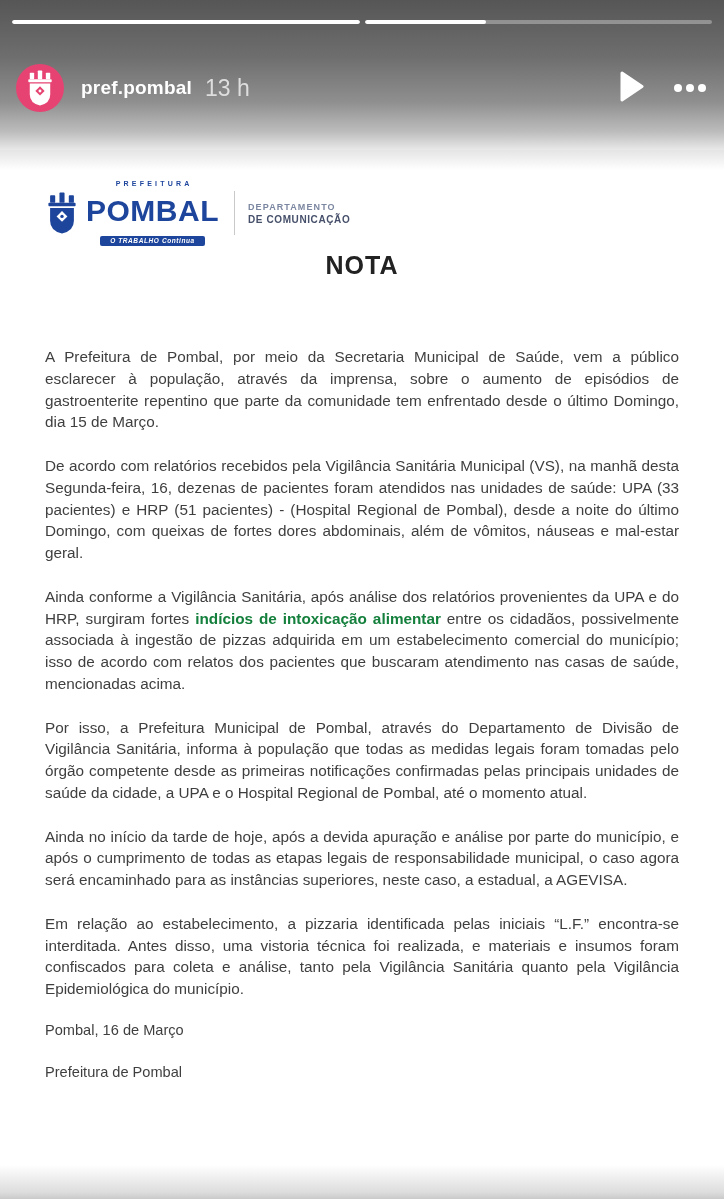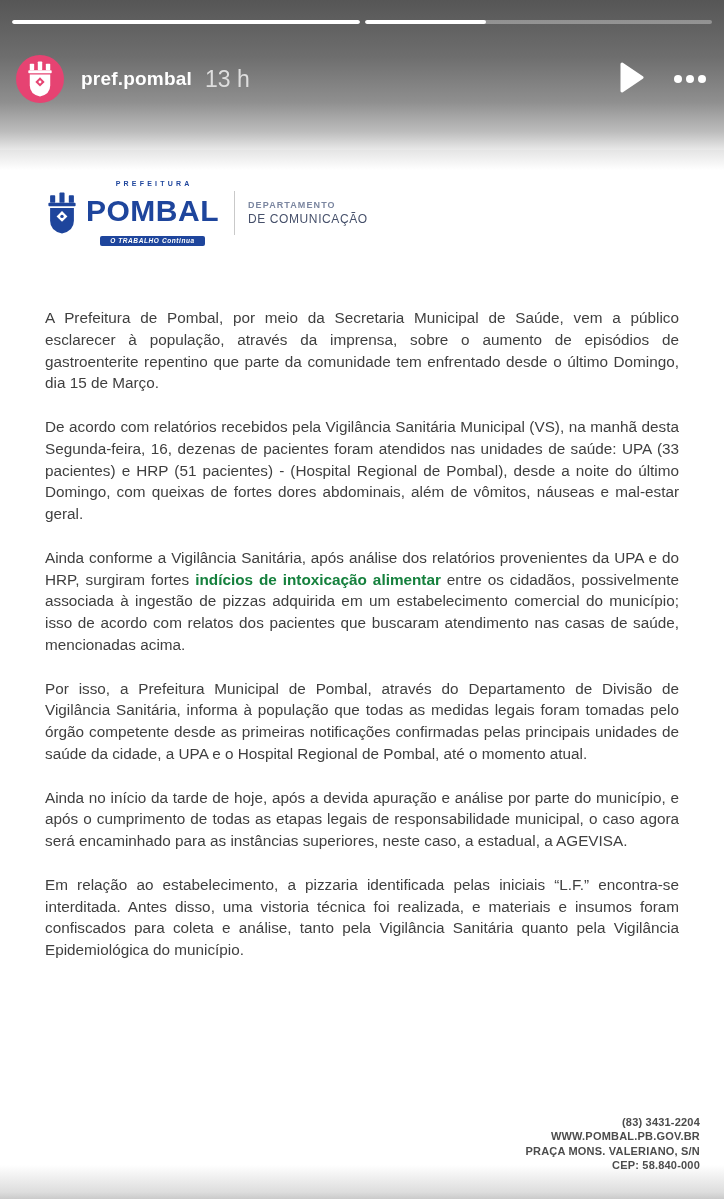--- a/index.html
+++ b/index.html
@@ -37,21 +37,21 @@
   .progress-fill {
     height: 100%;
     background: #ffffff;
     border-radius: 2px;
   }
   .fill-100 { width: 100%; }
   .fill-35 { width: 35%; }
 
   .story-info {
     position: absolute;
-    top: 54px; left: 16px; right: 16px;
+    top: 63px; left: 16px; right: 16px;
     height: 50px;
     display: flex;
     align-items: center;
   }
   .avatar {
     width: 48px; height: 48px;
     border-radius: 50%;
     background: #e64372;
     display: flex;
     align-items: center;
@@ -151,22 +151,22 @@
     margin: 0 13px 0 15px;
   }
   .dept-block { display: flex; flex-direction: column; gap: 2px; }
   .dept-line1 {
     font-size: 9px;
     font-weight: 600;
     letter-spacing: 1.1px;
     color: #7b86a0;
   }
   .dept-line2 {
-    font-size: 12px;
-    font-weight: 400;
+    font-size: 10px;
+    font-weight: 700;
     letter-spacing: .6px;
     color: #46506a;
   }
 
   
   .note-title {
     margin-top: 10px;
     text-align: center;
     font-size: 25px;
     font-weight: 700;
@@ -278,32 +278,29 @@
       <span class="logo-city">POMBAL</span>
       <span class="logo-tagline">O TRABALHO Continua</span>
     </div>
     <div class="logo-divider"></div>
     <div class="dept-block">
       <span class="dept-line1">DEPARTAMENTO</span>
       <span class="dept-line2">DE COMUNICAÇÃO</span>
     </div>
   </div>
 
+  <div class="note-title">NOTA</div>
 
   <div class="note-body">
     <p>A Prefeitura de Pombal, por meio da Secretaria Municipal de Saúde, vem a público esclarecer à população, através da imprensa, sobre o aumento de episódios de gastroenterite repentino que parte da comunidade tem enfrentado desde o último Domingo, dia 15 de Março.</p>
     <p>De acordo com relatórios recebidos pela Vigilância Sanitária Municipal (VS), na manhã desta Segunda-feira, 16, dezenas de pacientes foram atendidos nas unidades de saúde: UPA (33 pacientes) e HRP (51 pacientes) - (Hospital Regional de Pombal), desde a noite do último Domingo, com queixas de fortes dores abdominais, além de vômitos, náuseas e mal-estar geral.</p>
     <p><span>Ainda conforme a Vigilância Sanitária, após análise dos relatórios provenientes da UPA e do HRP, surgiram fortes </span><span class="bold-run">indícios de intoxicação alimentar</span><span> entre os cidadãos, possivelmente associada à ingestão de pizzas adquirida em um estabelecimento comercial do município; isso de acordo com relatos dos pacientes que buscaram atendimento nas casas de saúde, mencionadas acima.</span></p>
     <p>Por isso, a Prefeitura Municipal de Pombal, através do Departamento de Divisão de Vigilância Sanitária, informa à população que todas as medidas legais foram tomadas pelo órgão competente desde as primeiras notificações confirmadas pelas principais unidades de saúde da cidade, a UPA e o Hospital Regional de Pombal, até o momento atual.</p>
     <p>Ainda no início da tarde de hoje, após a devida apuração e análise por parte do município, e após o cumprimento de todas as etapas legais de responsabilidade municipal, o caso agora será encaminhado para as instâncias superiores, neste caso, a estadual, a AGEVISA.</p>
     <p>Em relação ao estabelecimento, a pizzaria identificada pelas iniciais “L.F.” encontra-se interditada. Antes disso, uma vistoria técnica foi realizada, e materiais e insumos foram confiscados para coleta e análise, tanto pela Vigilância Sanitária quanto pela Vigilância Epidemiológica do município.</p>
   </div>
 
-
-  <div class="contact-info">
-    <div>(83) 3431-2204</div>
-    <div>WWW.POMBAL.PB.GOV.BR</div>
-    <div>PRAÇA MONS. VALERIANO, S/N</div>
-    <div>CEP: 58.840-000</div>
-  </div>
+  <div class="note-date">Pombal, 16 de Março</div>
+  <div class="note-signature">Prefeitura de Pombal</div>
+
 
   <div class="bottom-fade"></div>
 </div>
 
 </body></html>

